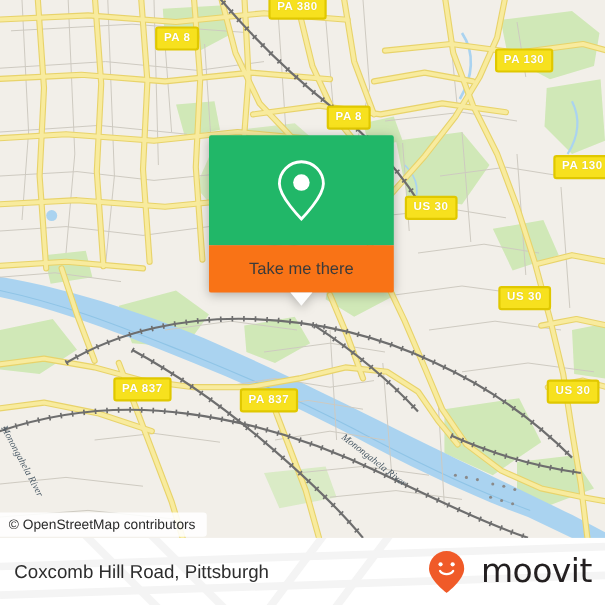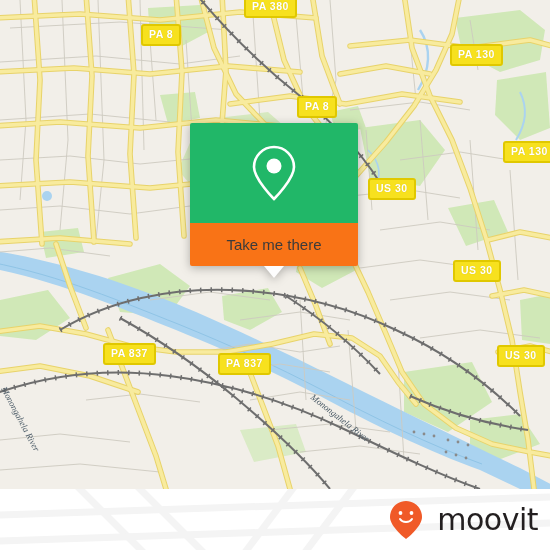--- a/index.html
+++ b/index.html
@@ -315,33 +315,35 @@
           <path d="M24 4 C13 4 4 13 4 24 C4 36 24 56 24 56 C24 56 44 36 44 24 C44 13 35 4 24 4 Z" fill="none" stroke="#ffffff" stroke-width="2.6"></path>
           <circle cx="24" cy="23" r="7.5" fill="#ffffff"></circle>
         </svg>
       </div>
       <div class="popup-btn">
         <span>Take me there</span>
       </div>
       <div class="popup-tail"></div>
     </div>
 
+    <div class="osm">© OpenStreetMap contributors</div>
   </div>
 
   <div class="footer">
     <svg class="footer-deco" viewBox="0 0 550 61" preserveAspectRatio="none">
       <g stroke="#f4f4f4" stroke-width="7" fill="none">
         <path d="M70,-10 L150,70"></path>
         <path d="M130,-10 L210,70"></path>
         <path d="M300,-10 L240,70"></path>
         <path d="M360,-10 L300,70"></path>
         <path d="M0,26 L550,8"></path>
         <path d="M0,52 L550,34"></path>
       </g>
     </svg>
+    <div class="footer-title">Coxcomb Hill Road, Pittsburgh</div>
     <div class="brand">
       <svg width="34" height="40" viewBox="0 0 34 40">
         <path d="M17 1 C8.2 1 1 8.2 1 17 C1 27 17 39 17 39 C17 39 33 27 33 17 C33 8.2 25.8 1 17 1 Z" fill="#f05a28"></path>
         <circle cx="11.5" cy="13" r="1.9" fill="#ffffff"></circle>
         <circle cx="22.5" cy="13" r="1.9" fill="#ffffff"></circle>
         <path d="M11 19 C13.5 23 20.5 23 23 19" fill="none" stroke="#ffffff" stroke-width="2" stroke-linecap="round"></path>
       </svg>
       <span class="brand-word">moovit</span>
     </div>
   </div>

